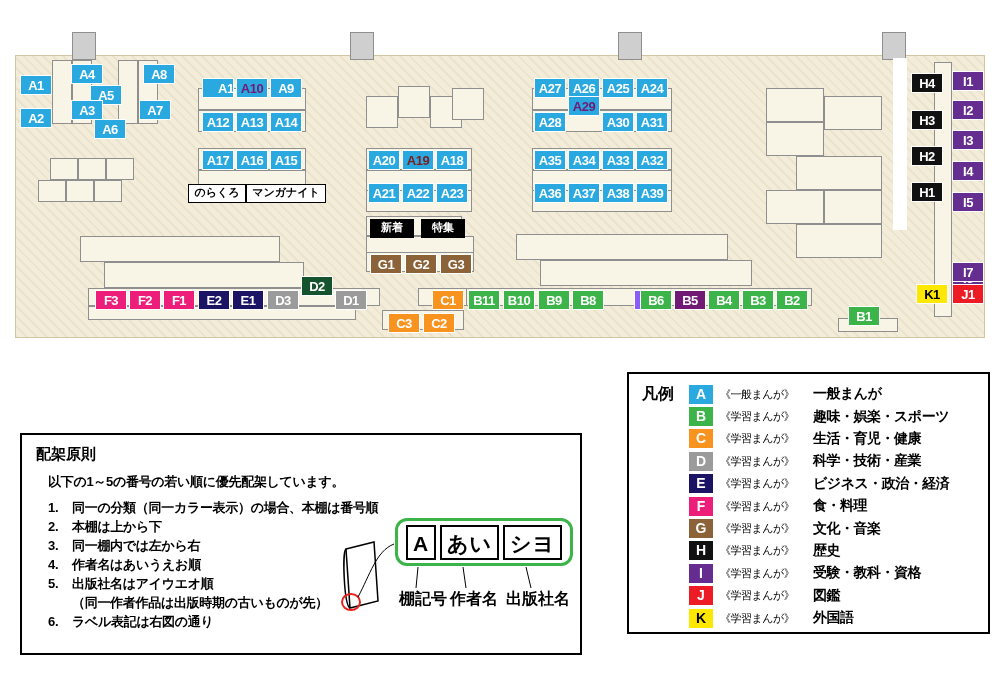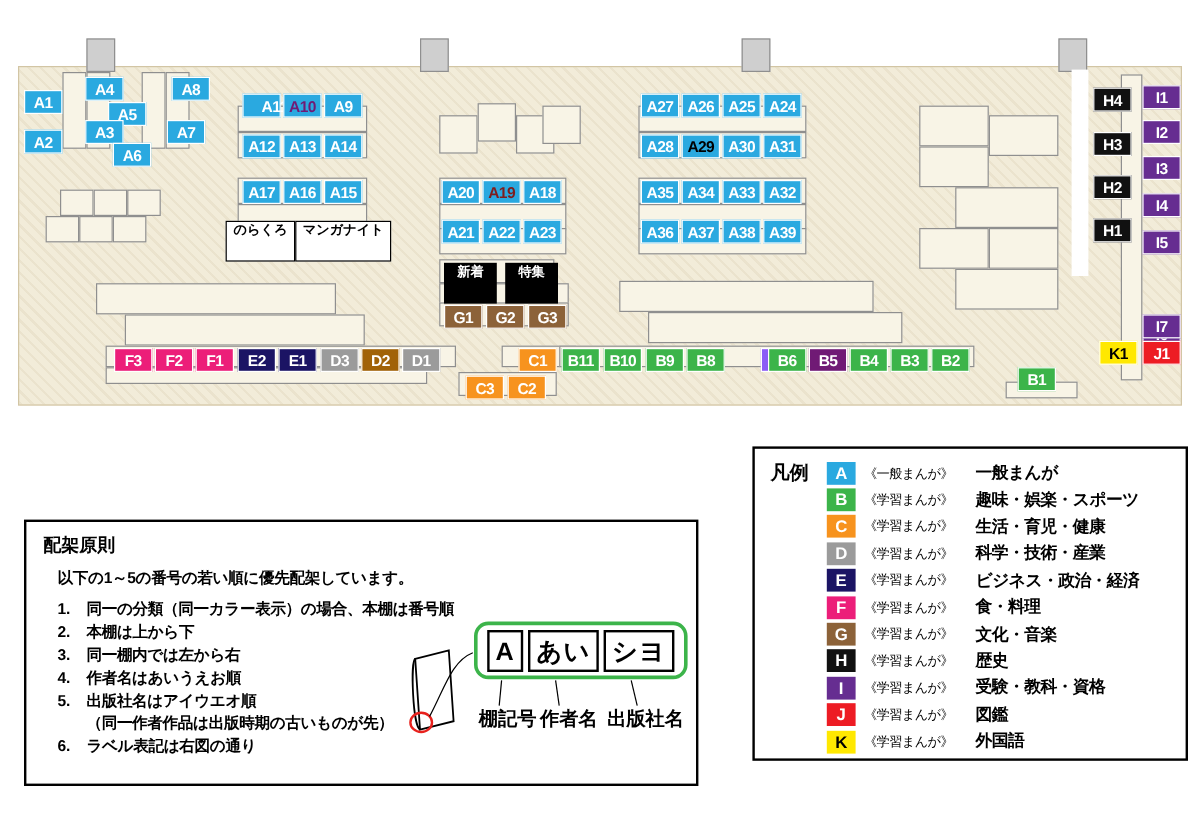--- a/index.html
+++ b/index.html
@@ -8,21 +8,21 @@
   
   .map-base{position:absolute;left:15px;top:55px;width:970px;height:283px;
     background-color:#f2ecd9;border:1px solid #d2c5a4;box-sizing:border-box;
     background-image:repeating-linear-gradient(45deg,rgba(185,165,125,.13) 0 2px,transparent 2px 7px)}
   .sh{position:absolute;background:#f8f4e6;border:1px solid #8f8f8f;box-sizing:border-box}
   .pillar{position:absolute;background:#cfcfcf;border:1px solid #8f8f8f;box-sizing:border-box}
   .gap{position:absolute;background:#fff}
   .tag{position:absolute;width:32px;height:20px;line-height:20px;text-align:center;
        font-weight:bold;font-size:13px;box-sizing:border-box;border:1px solid #fff;
        letter-spacing:-0.5px;white-space:nowrap}
-  .tag.small{width:auto;height:34px;line-height:15px;font-size:11px;padding:0 0;letter-spacing:0}
+  .tag.small{width:auto;height:19px;line-height:15px;font-size:11px;padding:0 0;letter-spacing:0}
   
   .legend{position:absolute;left:627px;top:372px;width:363px;height:262px;background:#fff;
           border:2px solid #000;box-sizing:border-box;padding:8px 10px}
   .legend-title{position:absolute;left:13px;top:10px;font-weight:bold;font-size:16px}
   .legend-items{margin-left:50px;margin-top:1px}
   .lg-row{display:flex;align-items:center;height:22.4px;gap:7px}
   .lg-chip{width:24px;height:19px;line-height:19px;text-align:center;font-weight:bold;
            font-size:14px;flex:0 0 auto}
   .lg-scope{font-size:11px;width:86px;flex:0 0 auto;letter-spacing:-0.5px}
   .lg-cat{font-size:14px;font-weight:bold;letter-spacing:-0.5px}
@@ -124,21 +124,21 @@
       <div class="tag" style="left: 402px; top: 150px; background: rgb(42, 169, 224); color: #7f1d1d;">A19</div>
       <div class="tag" style="left: 436px; top: 150px; background: rgb(42, 169, 224); color: rgb(255, 255, 255);">A18</div>
       <div class="tag" style="left: 368px; top: 183px; background: rgb(42, 169, 224); color: rgb(255, 255, 255);">A21</div>
       <div class="tag" style="left: 402px; top: 183px; background: rgb(42, 169, 224); color: rgb(255, 255, 255);">A22</div>
       <div class="tag" style="left: 436px; top: 183px; background: rgb(42, 169, 224); color: rgb(255, 255, 255);">A23</div>
       <div class="tag" style="left: 534px; top: 78px; background: rgb(42, 169, 224); color: rgb(255, 255, 255);">A27</div>
       <div class="tag" style="left: 568px; top: 78px; background: rgb(42, 169, 224); color: rgb(255, 255, 255);">A26</div>
       <div class="tag" style="left: 602px; top: 78px; background: rgb(42, 169, 224); color: rgb(255, 255, 255);">A25</div>
       <div class="tag" style="left: 636px; top: 78px; background: rgb(42, 169, 224); color: rgb(255, 255, 255);">A24</div>
       <div class="tag" style="left: 534px; top: 112px; background: rgb(42, 169, 224); color: rgb(255, 255, 255);">A28</div>
-      <div class="tag" style="left: 568px; top: 112px; background: rgb(42, 169, 224); color: #000000;">A29</div>
+      <div class="tag" style="left: 568px; top: 96px; background: rgb(42, 169, 224); color: #701a75;">A29</div>
       <div class="tag" style="left: 602px; top: 112px; background: rgb(42, 169, 224); color: rgb(255, 255, 255);">A30</div>
       <div class="tag" style="left: 636px; top: 112px; background: rgb(42, 169, 224); color: rgb(255, 255, 255);">A31</div>
       <div class="tag" style="left: 534px; top: 150px; background: rgb(42, 169, 224); color: rgb(255, 255, 255);">A35</div>
       <div class="tag" style="left: 568px; top: 150px; background: rgb(42, 169, 224); color: rgb(255, 255, 255);">A34</div>
       <div class="tag" style="left: 602px; top: 150px; background: rgb(42, 169, 224); color: rgb(255, 255, 255);">A33</div>
       <div class="tag" style="left: 636px; top: 150px; background: rgb(42, 169, 224); color: rgb(255, 255, 255);">A32</div>
       <div class="tag" style="left: 534px; top: 183px; background: rgb(42, 169, 224); color: rgb(255, 255, 255);">A36</div>
       <div class="tag" style="left: 568px; top: 183px; background: rgb(42, 169, 224); color: rgb(255, 255, 255);">A37</div>
       <div class="tag" style="left: 602px; top: 183px; background: rgb(42, 169, 224); color: rgb(255, 255, 255);">A38</div>
       <div class="tag" style="left: 636px; top: 183px; background: rgb(42, 169, 224); color: rgb(255, 255, 255);">A39</div>
@@ -148,21 +148,21 @@
       <div class="tag small" style="left: 421px; top: 219px; width: 44px; background: rgb(0, 0, 0); color: rgb(255, 255, 255); border: none; line-height: 17px;">特集</div>
       <div class="tag" style="left: 370px; top: 254px; background: rgb(140, 98, 57); color: rgb(255, 255, 255);">G1</div>
       <div class="tag" style="left: 405px; top: 254px; background: rgb(140, 98, 57); color: rgb(255, 255, 255);">G2</div>
       <div class="tag" style="left: 440px; top: 254px; background: rgb(140, 98, 57); color: rgb(255, 255, 255);">G3</div>
       <div class="tag" style="left: 95px; top: 290px; background: rgb(236, 30, 121); color: rgb(255, 255, 255);">F3</div>
       <div class="tag" style="left: 129px; top: 290px; background: rgb(236, 30, 121); color: rgb(255, 255, 255);">F2</div>
       <div class="tag" style="left: 163px; top: 290px; background: rgb(236, 30, 121); color: rgb(255, 255, 255);">F1</div>
       <div class="tag" style="left: 198px; top: 290px; background: rgb(27, 20, 100); color: rgb(255, 255, 255);">E2</div>
       <div class="tag" style="left: 232px; top: 290px; background: rgb(27, 20, 100); color: rgb(255, 255, 255);">E1</div>
       <div class="tag" style="left: 267px; top: 290px; background: rgb(155, 155, 155); color: rgb(255, 255, 255);">D3</div>
-      <div class="tag" style="left: 301px; top: 290px; background: #a16207; color: rgb(255, 255, 255);">D2</div>
+      <div class="tag" style="left: 301px; top: 276px; background: #14532d; color: rgb(255, 255, 255);">D2</div>
       <div class="tag" style="left: 335px; top: 290px; background: rgb(155, 155, 155); color: rgb(255, 255, 255);">D1</div>
       <div class="tag" style="left: 432px; top: 290px; background: rgb(247, 147, 30); color: rgb(255, 255, 255);">C1</div>
       <div class="tag" style="left: 468px; top: 290px; background: rgb(60, 180, 74); color: rgb(255, 255, 255);">B11</div>
       <div class="tag" style="left: 503px; top: 290px; background: rgb(60, 180, 74); color: rgb(255, 255, 255);">B10</div>
       <div class="tag" style="left: 538px; top: 290px; background: rgb(60, 180, 74); color: rgb(255, 255, 255);">B9</div>
       <div class="tag" style="left: 572px; top: 290px; background: rgb(60, 180, 74); color: rgb(255, 255, 255);">B8</div>
       <div class="tag" style="left: 634px; top: 290px; background: #8b5cf6; color: rgb(255, 255, 255);">B7</div>
       <div class="tag" style="left: 640px; top: 290px; background: rgb(60, 180, 74); color: rgb(255, 255, 255);">B6</div>
       <div class="tag" style="left: 674px; top: 290px; background: #701a75; color: rgb(255, 255, 255);">B5</div>
       <div class="tag" style="left: 708px; top: 290px; background: rgb(60, 180, 74); color: rgb(255, 255, 255);">B4</div>

